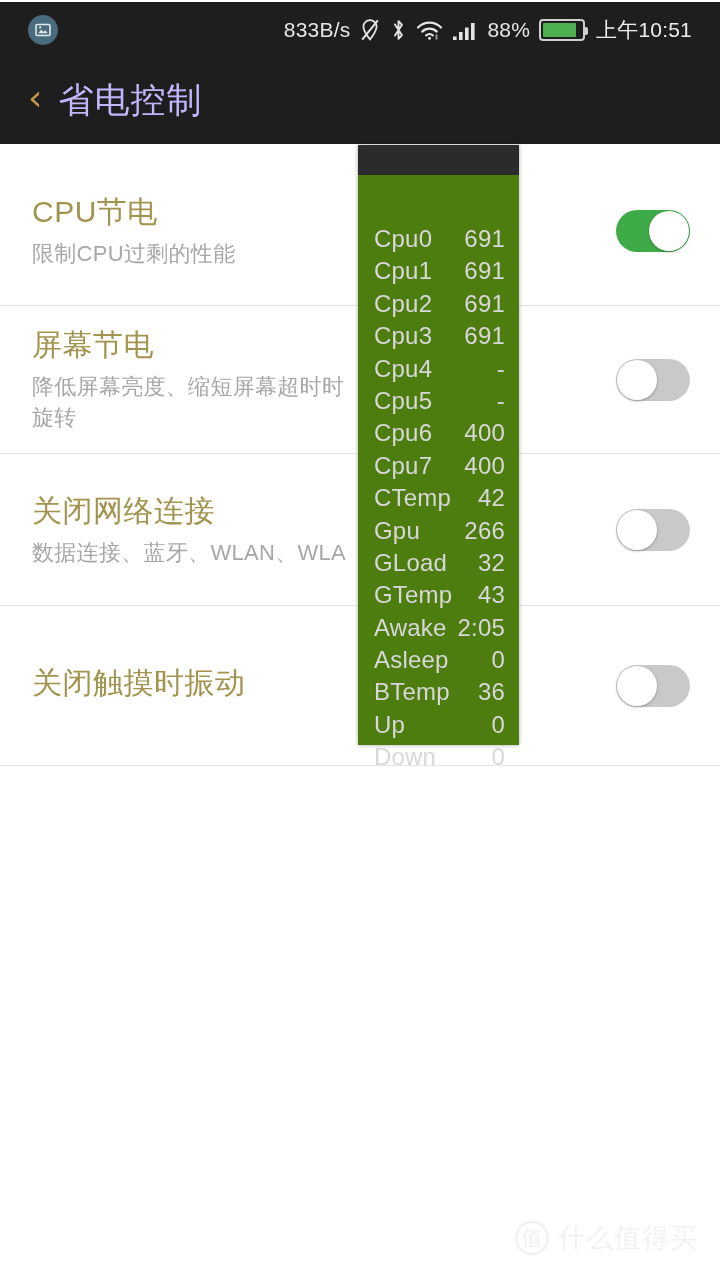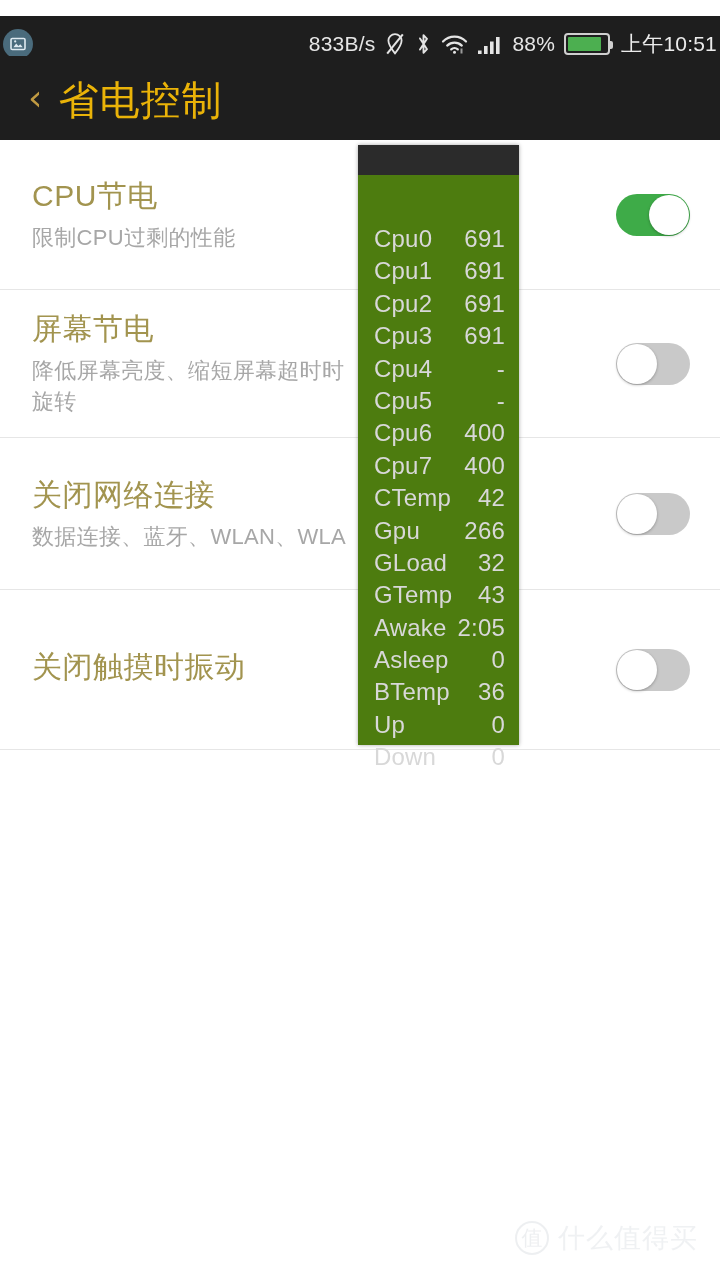--- a/index.html
+++ b/index.html
@@ -6,23 +6,23 @@
   html, body {
     width:720px; height:1280px;
     background:#ffffff;
     font-family:"Liberation Sans","DejaVu Sans",sans-serif;
     overflow:hidden;
   }
   #screen { position:relative; width:720px; height:1280px; background:#fff; }
 
   
   #status-bar {
-    position:absolute; top:16px; left:0; width:720px; height:56px;
+    position:absolute; top:2px; left:0; width:720px; height:56px;
     background:#1e1e1e; display:flex; align-items:center;
-    padding:0 3px;
+    padding:0 28px;
   }
   #status-left { display:flex; align-items:center; gap:6px; }
   .notif-badge {
     width:30px; height:30px; border-radius:50%;
     background:#4a6b7c; display:flex; align-items:center; justify-content:center;
   }
   .notif-badge svg { display:block; }
   #status-right {
     margin-left:auto; display:flex; align-items:center; gap:9px;
     color:#e2e2e2; font-size:21px; letter-spacing:0.2px;
@@ -43,24 +43,24 @@
 
   
   #app-header {
     position:absolute; top:56px; left:0; width:720px; height:88px;
     background:#1e1e1e; display:flex; align-items:center; padding-left:28px;
   }
   #back-chevron {
     color:#c09a42; font-size:36px; line-height:1; margin-right:16px;
     font-family:"DejaVu Sans",sans-serif; padding-bottom:4px;
   }
-  #header-title { color:#eab308; font-size:40px; letter-spacing:1px; }
-
-  
-  #list { position:absolute; top:140px; left:0; width:620px; background:#000000; }
+  #header-title { color:#c4b5fd; font-size:35px; letter-spacing:1px; }
+
+  
+  #list { position:absolute; top:156px; left:0; width:620px; background:#000000; }
   .list-row {
     position:relative; width:720px; background:#fff;
     border-bottom:1px solid #e6e6e6;
     display:flex; align-items:center; padding:0 30px 0 32px;
   }
   .row-texts { flex:1; padding-right:20px; }
   .row-title {
     color:#a2944f; font-size:30px; line-height:1.32; letter-spacing:0.5px;
     margin-bottom:6px;
   }

